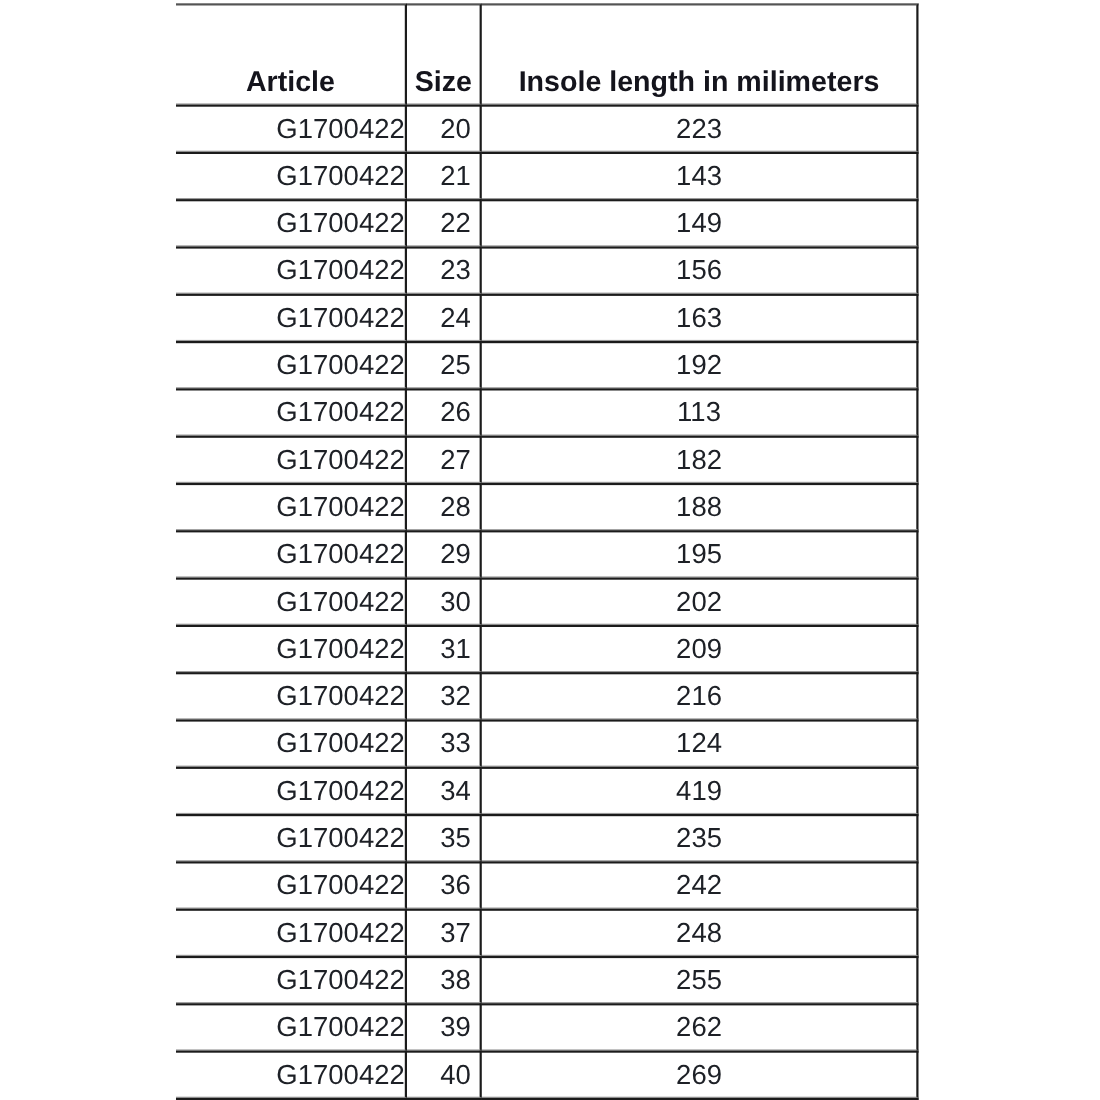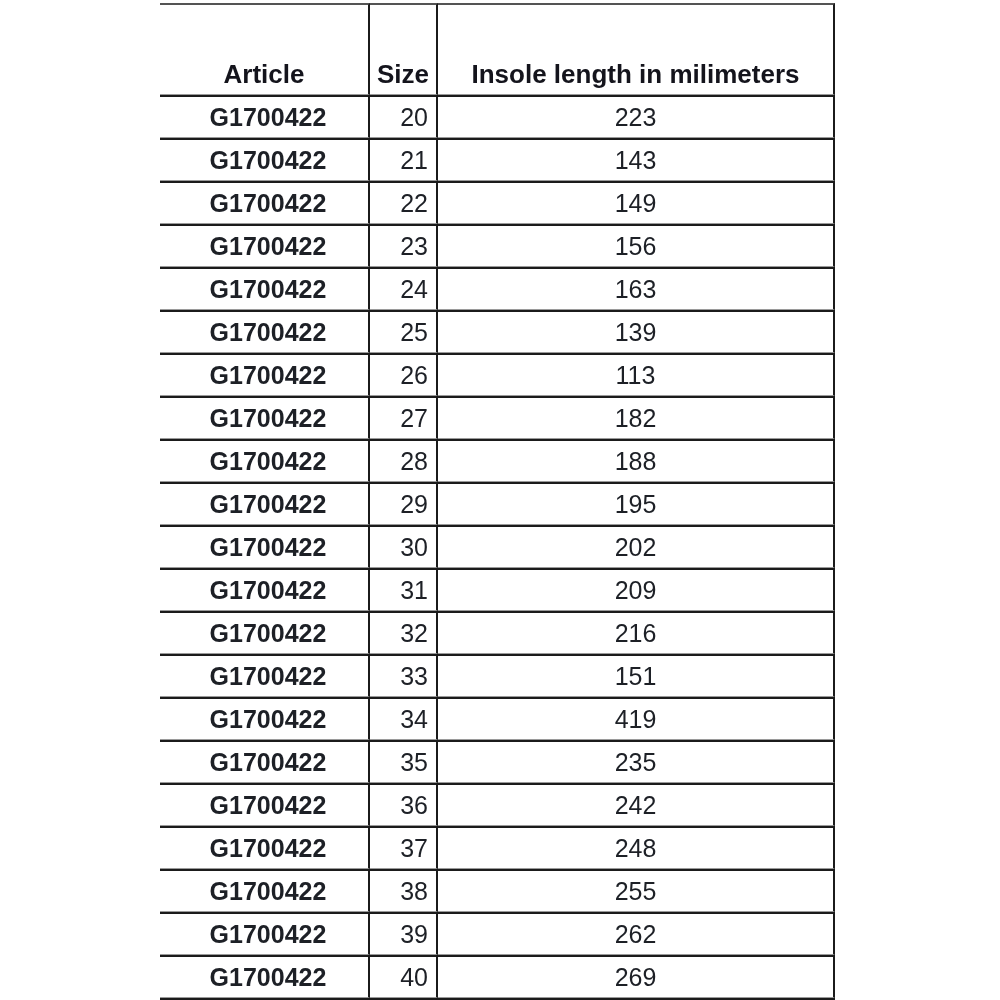--- a/index.html
+++ b/index.html
@@ -46,21 +46,21 @@
     text-align: center;
   }
   td {
     height: 40px;
     vertical-align: middle;
     font-size: 25px;
     color: var(--ink, #1d2026);
     border-top: 2px solid var(--line, #1b1b1b);
     border-bottom: 1px solid var(--grid, #9a9a9a);
   }
-  td.c-article { text-align: center;  padding-left: 8px; font-weight: bold;  }
+  td.c-article { text-align: right;  padding-left: 8px;  }
   td.c-size    { text-align: right; padding-right: 8px; }
   td.c-insole  { text-align: center; }
 
   tr.partial-row td {
     height: 8px;
     border-bottom: none;
   }
 </style>
 </head>
 <body>
@@ -101,21 +101,21 @@
     <td class="c-insole">156</td>
   </tr>
         <tr>
     <td class="c-article">G1700422</td>
     <td class="c-size">24</td>
     <td class="c-insole">163</td>
   </tr>
         <tr>
     <td class="c-article">G1700422</td>
     <td class="c-size">25</td>
-    <td class="c-insole">139</td>
+    <td class="c-insole">192</td>
   </tr>
         <tr>
     <td class="c-article">G1700422</td>
     <td class="c-size">26</td>
     <td class="c-insole">113</td>
   </tr>
         <tr>
     <td class="c-article">G1700422</td>
     <td class="c-size">27</td>
     <td class="c-insole">182</td>
@@ -141,21 +141,21 @@
     <td class="c-insole">209</td>
   </tr>
         <tr>
     <td class="c-article">G1700422</td>
     <td class="c-size">32</td>
     <td class="c-insole">216</td>
   </tr>
         <tr>
     <td class="c-article">G1700422</td>
     <td class="c-size">33</td>
-    <td class="c-insole">151</td>
+    <td class="c-insole">124</td>
   </tr>
         <tr>
     <td class="c-article">G1700422</td>
     <td class="c-size">34</td>
     <td class="c-insole">419</td>
   </tr>
         <tr>
     <td class="c-article">G1700422</td>
     <td class="c-size">35</td>
     <td class="c-insole">235</td>

